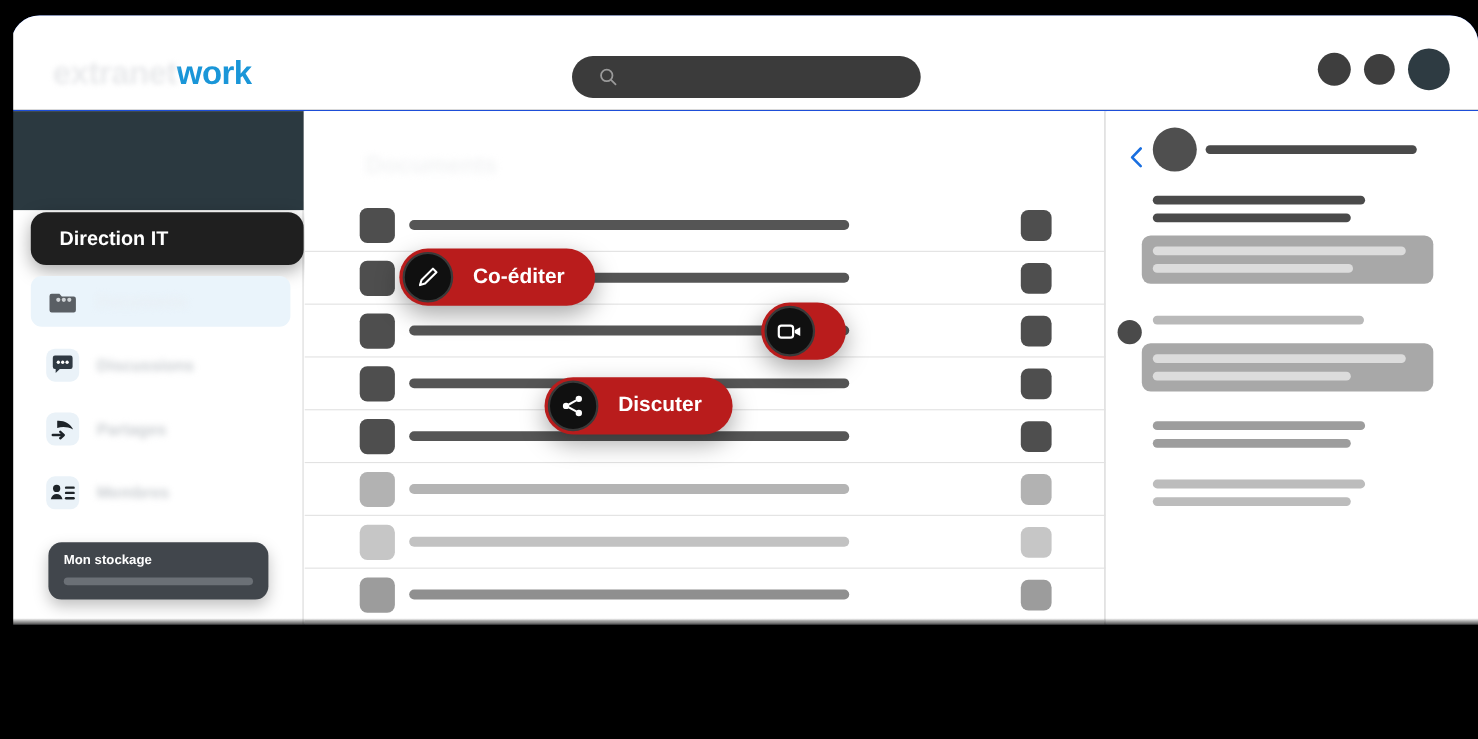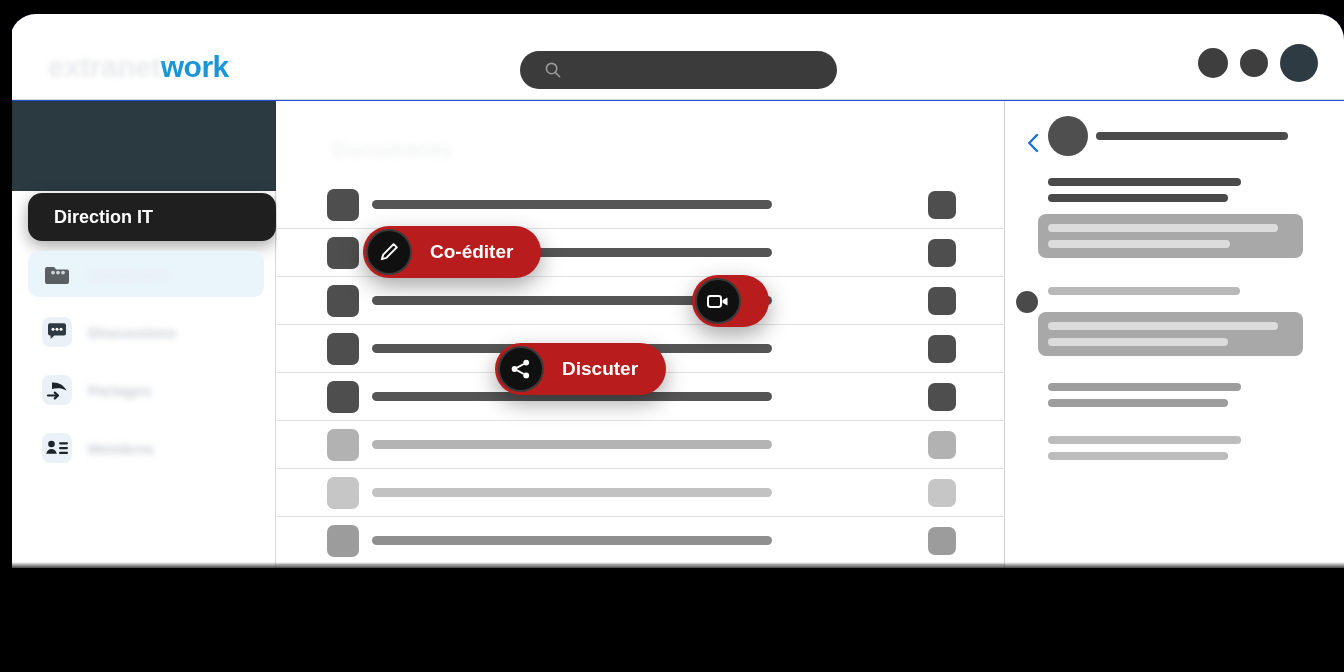--- a/index.html
+++ b/index.html
@@ -438,20 +438,26 @@
                 <rect x="14" y="4.2" width="9" height="2.2" rx="1.1" fill="#1e2429"></rect>
                 <rect x="14" y="9" width="9" height="2.2" rx="1.1" fill="#1e2429"></rect>
                 <rect x="14" y="13.8" width="9" height="2.2" rx="1.1" fill="#1e2429"></rect>
               </svg>
             </span>
             <span class="nav-label">Membres</span>
           </div>
 
         </div>
 
+        <div class="storage-card">
+          <span class="storage-label">Mon stockage</span>
+          <span class="storage-track">
+            <span class="storage-fill"></span>
+          </span>
+        </div>
       </div>
 
       <div class="main-col">
         <div class="main-title">Documents</div>
 
         <div class="rows">
           <div class="row">
             <span class="row-sq"></span>
             <span class="row-bar" style="width:400px"></span>
             <span class="row-end"></span>

